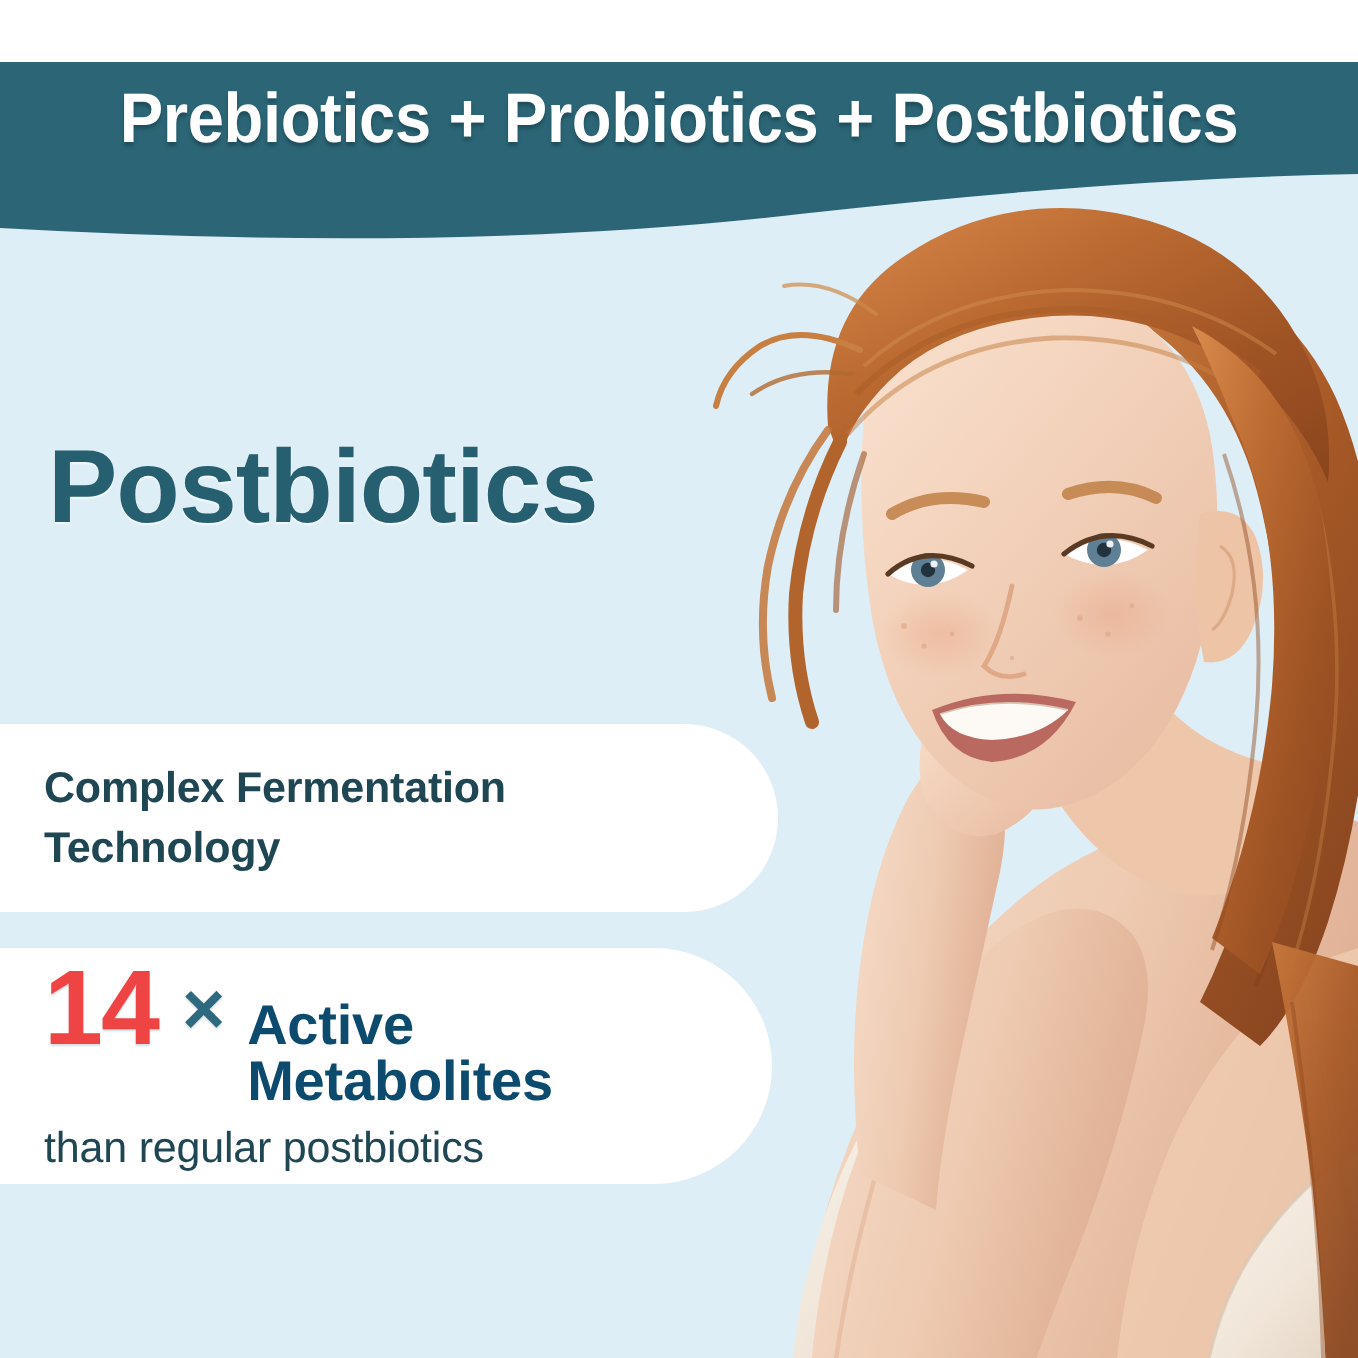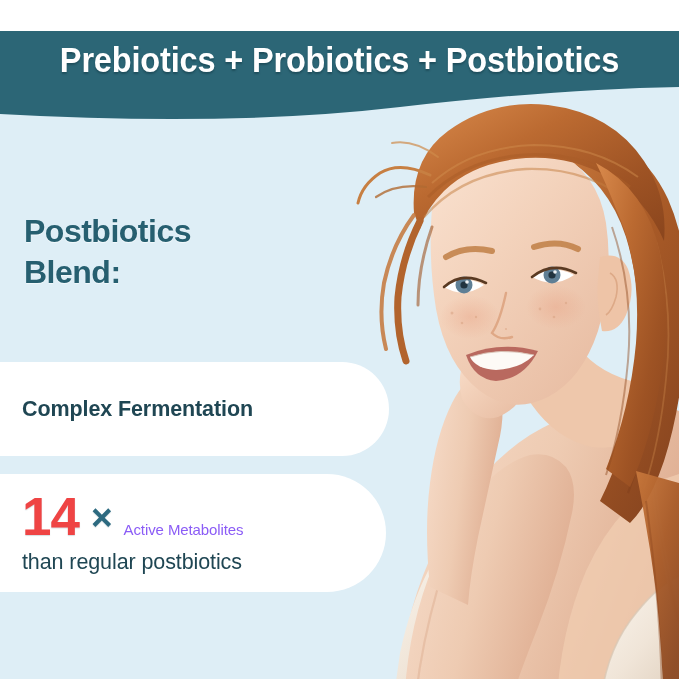--- a/index.html
+++ b/index.html
@@ -53,21 +53,21 @@
   }
 
   
   .headline {
     position: absolute;
     left: 24px;
     top: 180px;
     z-index: 5;
     color: #265f70;
     font-weight: bold;
-    font-size: 32px;
+    font-size: 52px;
     line-height: 1.28;
     letter-spacing: -0.5px;
     text-shadow: 0px 1px 1px rgba(255,255,255,0.65);
   }
   .headline span { display: block; }
 
   
   .card {
     position: absolute;
     left: -40px;
@@ -123,23 +123,23 @@
     font-weight: bold;
     font-size: 37px;
     line-height: 1;
     margin-left: 12px;
     margin-right: 11px;
     position: relative;
     top: -5px;
     text-shadow: 0px 1px 1px rgba(120,150,160,0.30);
   }
   .metric-label {
-    color: #8b5cf6;
-    font-weight: normal;
-    font-size: 15px;
+    color: #0c4a6e;
+    font-weight: bold;
+    font-size: 28px;
     line-height: 1;
     letter-spacing: -0.1px;
   }
   .metric-sub {
     color: #1f4653;
     font-weight: normal;
     font-size: 21.5px;
     line-height: 1.2;
     letter-spacing: -0.1px;
     margin-top: 6px;
@@ -308,26 +308,26 @@
     <svg class="header-svg" viewBox="0 0 679 110" xmlns="http://www.w3.org/2000/svg" aria-hidden="true">
       <path d="M0 0 L679 0 L679 56
                Q560 58 400 76
                Q230 96 0 83 Z" fill="#2c6676"></path>
     </svg>
   </div>
   <div class="header-title">Prebiotics + Probiotics + Postbiotics</div>
 
   <div class="headline">
     <span>Postbiotics</span>
-    <span>Blend:</span>
   </div>
 
   <div class="card card-1">
     <div class="card-text">
       <span>Complex Fermentation</span>
+      <span>Technology</span>
     </div>
   </div>
 
   <div class="card card-2">
     <div class="metric-row">
       <span class="metric-number">14</span>
       <span class="metric-times">×</span>
       <span class="metric-label">Active Metabolites</span>
     </div>
     <div class="metric-sub">than regular postbiotics</div>

